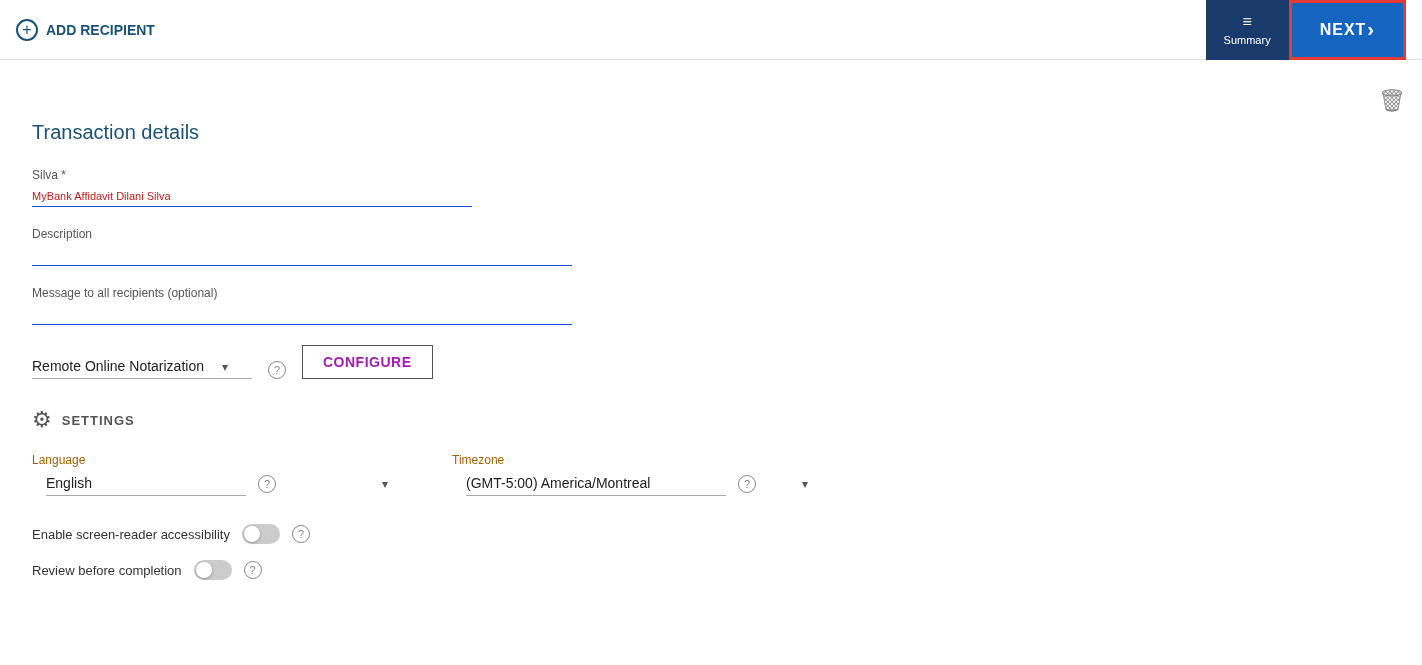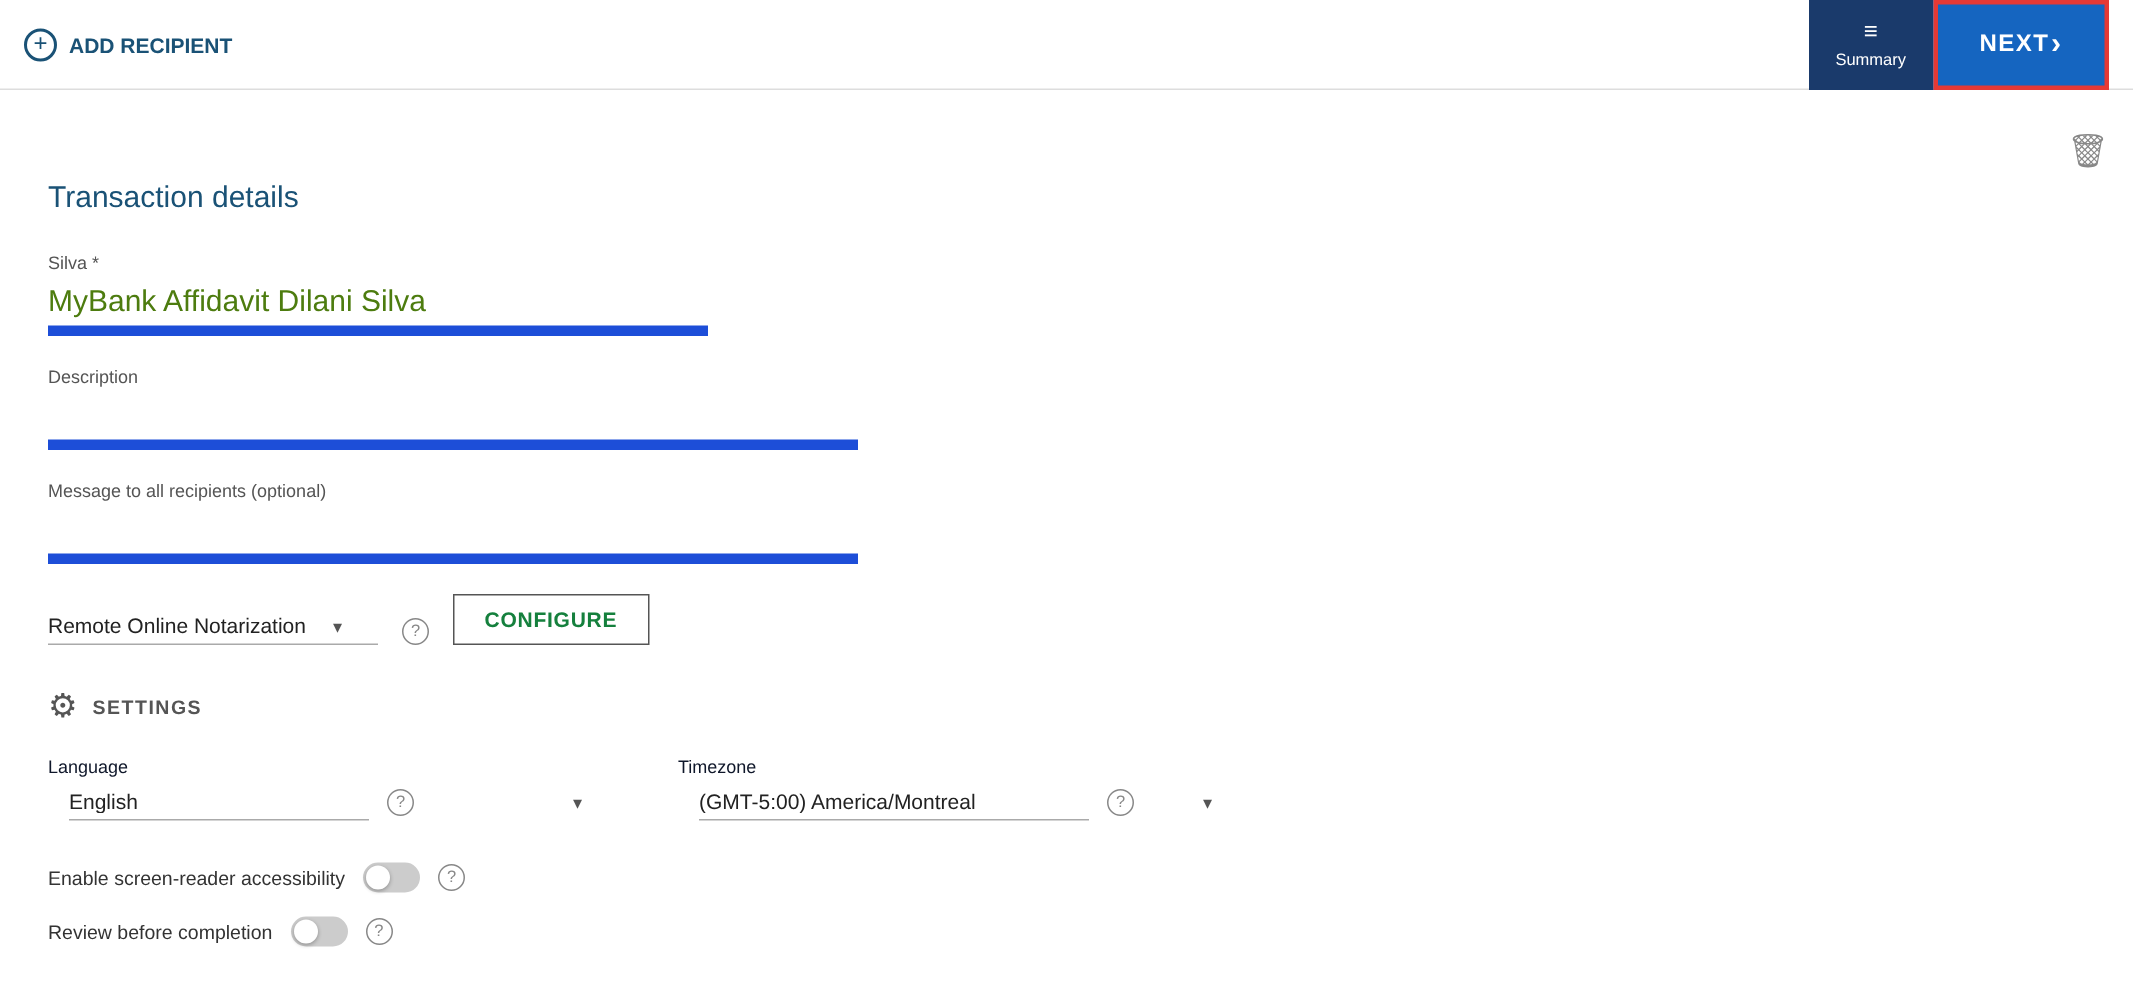--- a/index.html
+++ b/index.html
@@ -101,24 +101,24 @@
     }
     .form-field label {
       display: block;
       font-size: 12px;
       color: #555;
       margin-bottom: 4px;
     }
     .form-field input, .form-field .field-value {
       width: 100%;
       border: none;
-      border-bottom: 7px solid #1d4ed8;
+      border-bottom: 1px solid #1d4ed8;
       padding: 4px 0;
-      font-size: 20px;
-      color: #4d7c0f;
+      font-size: 11px;
+      color: #b91c1c;
       outline: none;
       background: transparent;
     }
 
     .form-field-wide {
       max-width: 540px;
     }
 
     .field-row {
       display: flex;
@@ -159,21 +159,21 @@
       border-radius: 50%;
       display: flex; align-items: center; justify-content: center;
       font-size: 11px;
       color: #888;
       cursor: pointer;
       flex-shrink: 0;
     }
     .configure-btn {
       border: 1.5px solid #555;
       background: #fff;
-      color: #15803d;
+      color: #a21caf;
       padding: 8px 20px;
       font-size: 14px;
       font-weight: 600;
       cursor: pointer;
       letter-spacing: 0.5px;
     }
 
     
     .settings-header {
       display: flex;
@@ -200,21 +200,21 @@
       max-width: 800px;
       margin-bottom: 28px;
     }
     .settings-field {
       display: flex;
       flex-direction: column;
       gap: 4px;
     }
     .settings-field label {
       font-size: 12px;
-      color: #0f172a;
+      color: #a16207;
     }
     .settings-select-wrapper {
       position: relative;
       display: flex;
       align-items: center;
       gap: 8px;
     }
     .settings-select {
       border: none;
       border-bottom: 1px solid #aaa;

